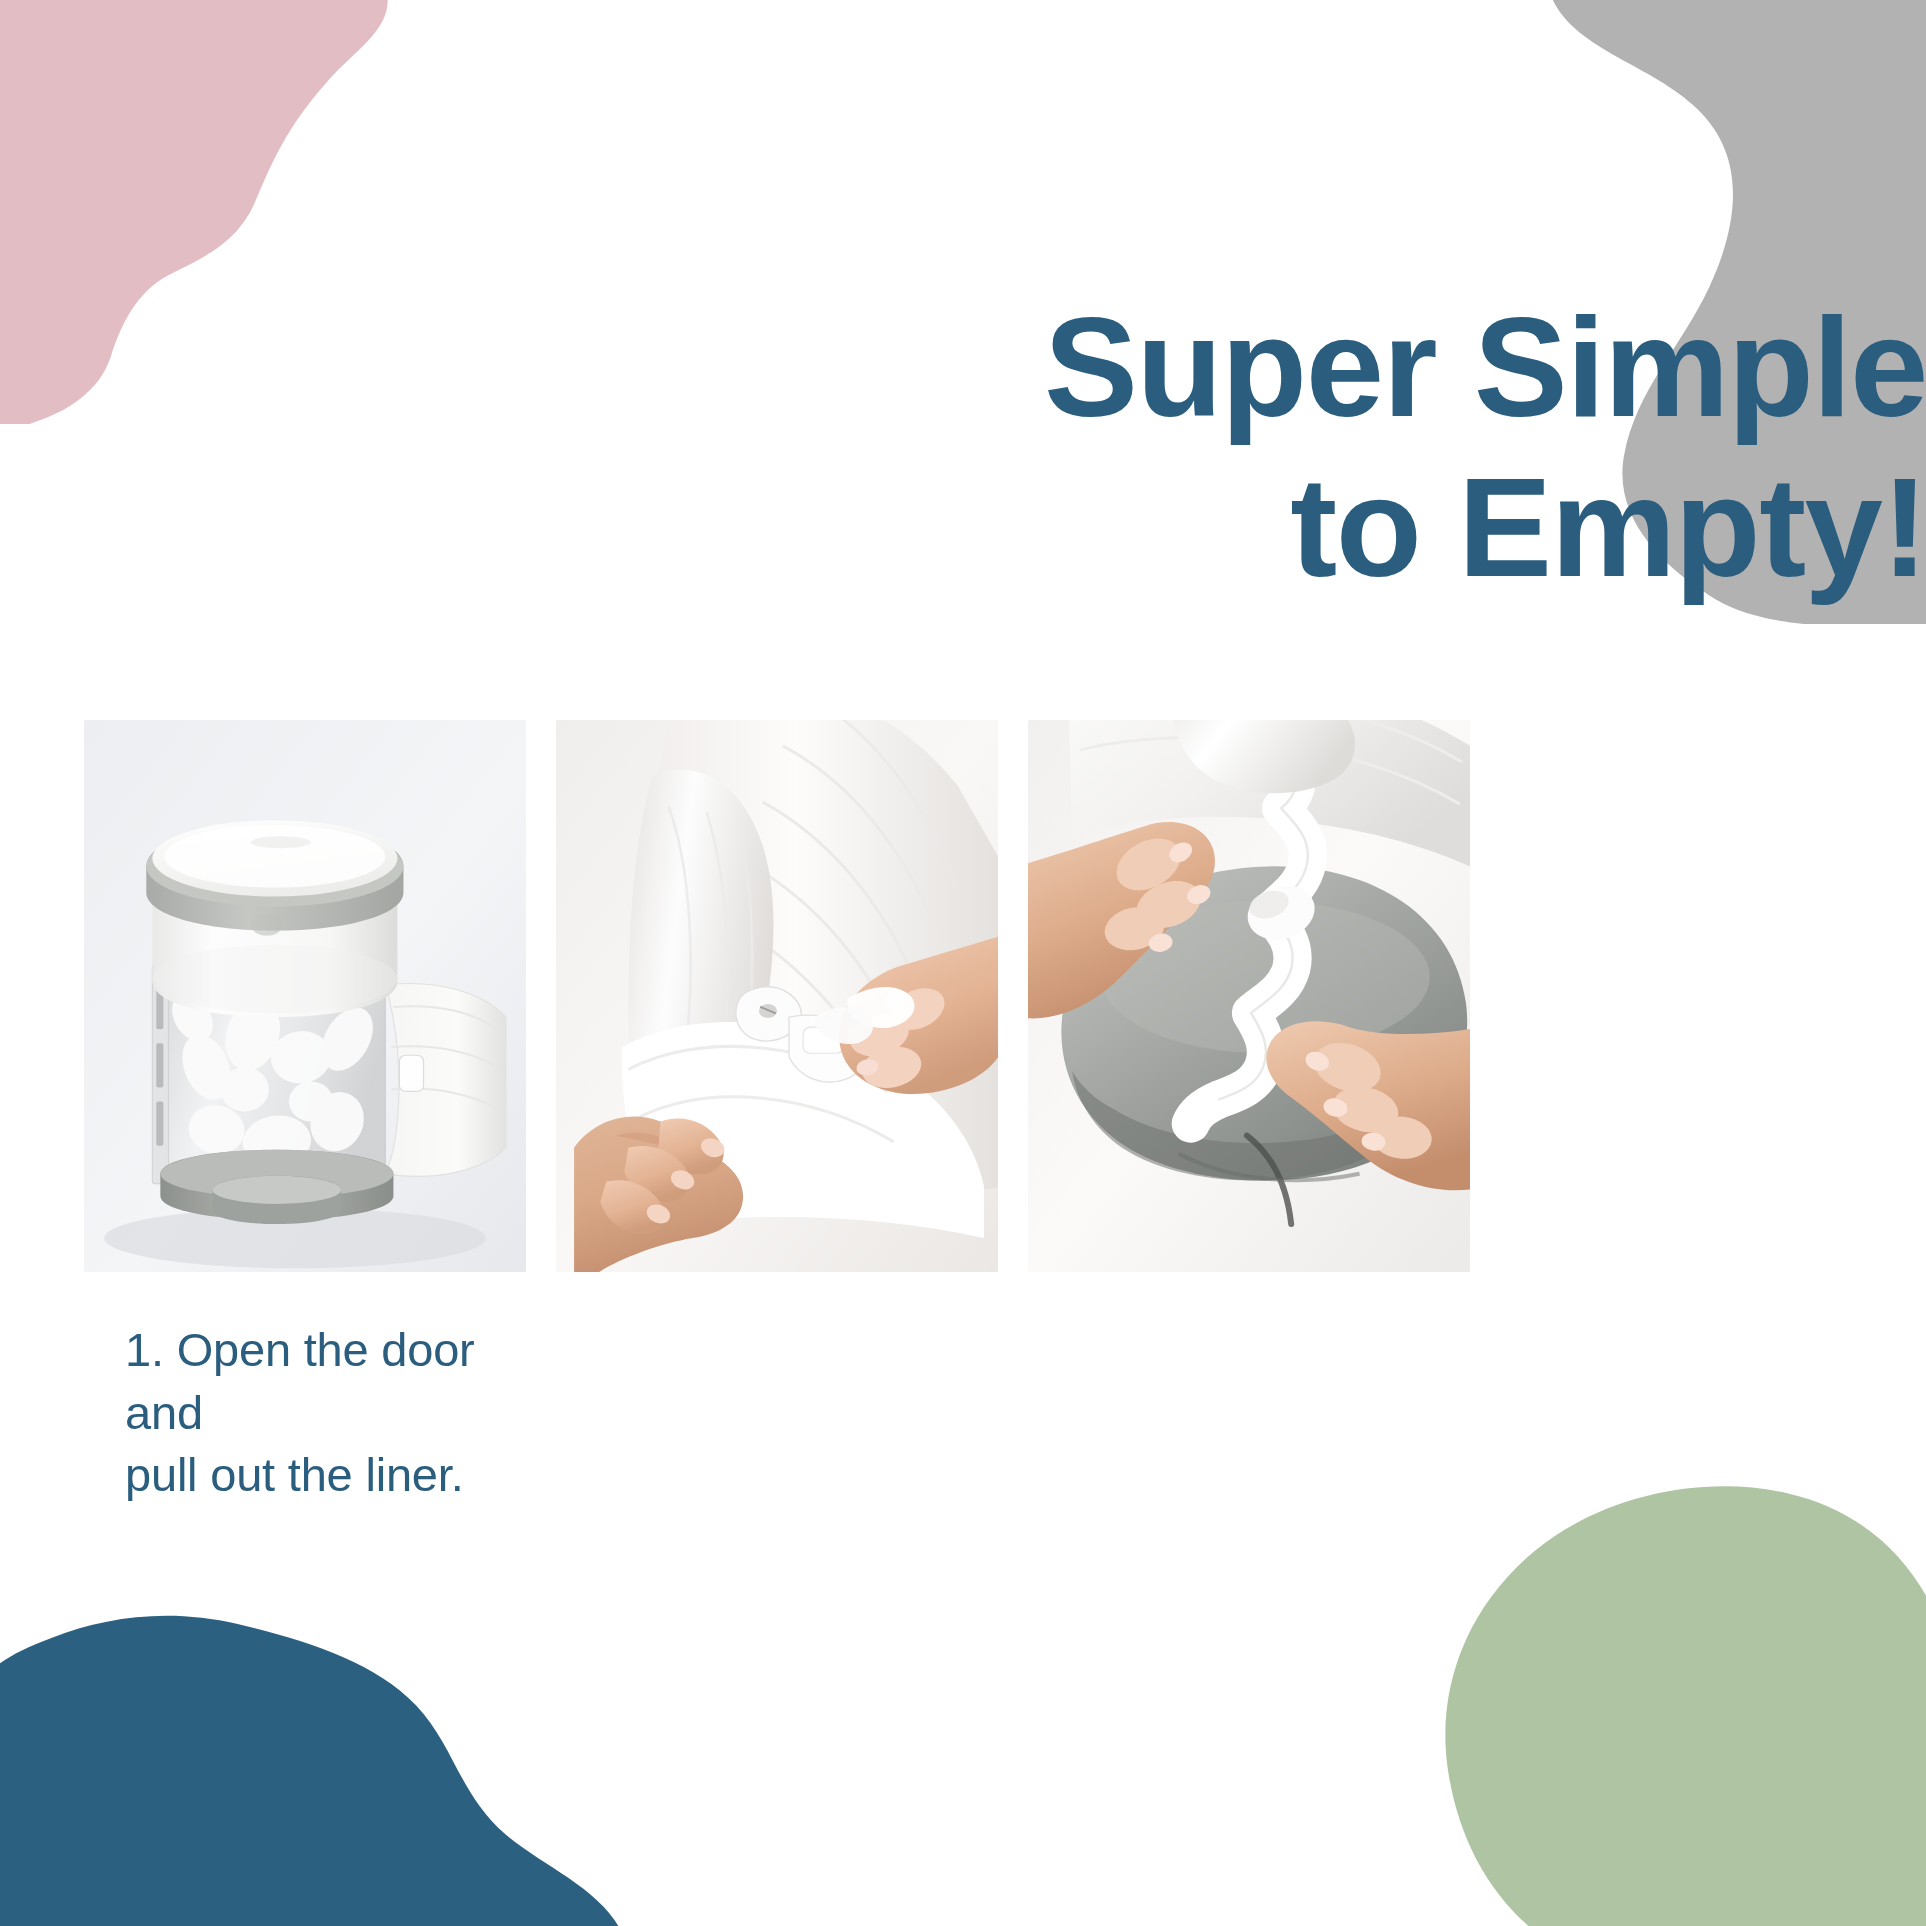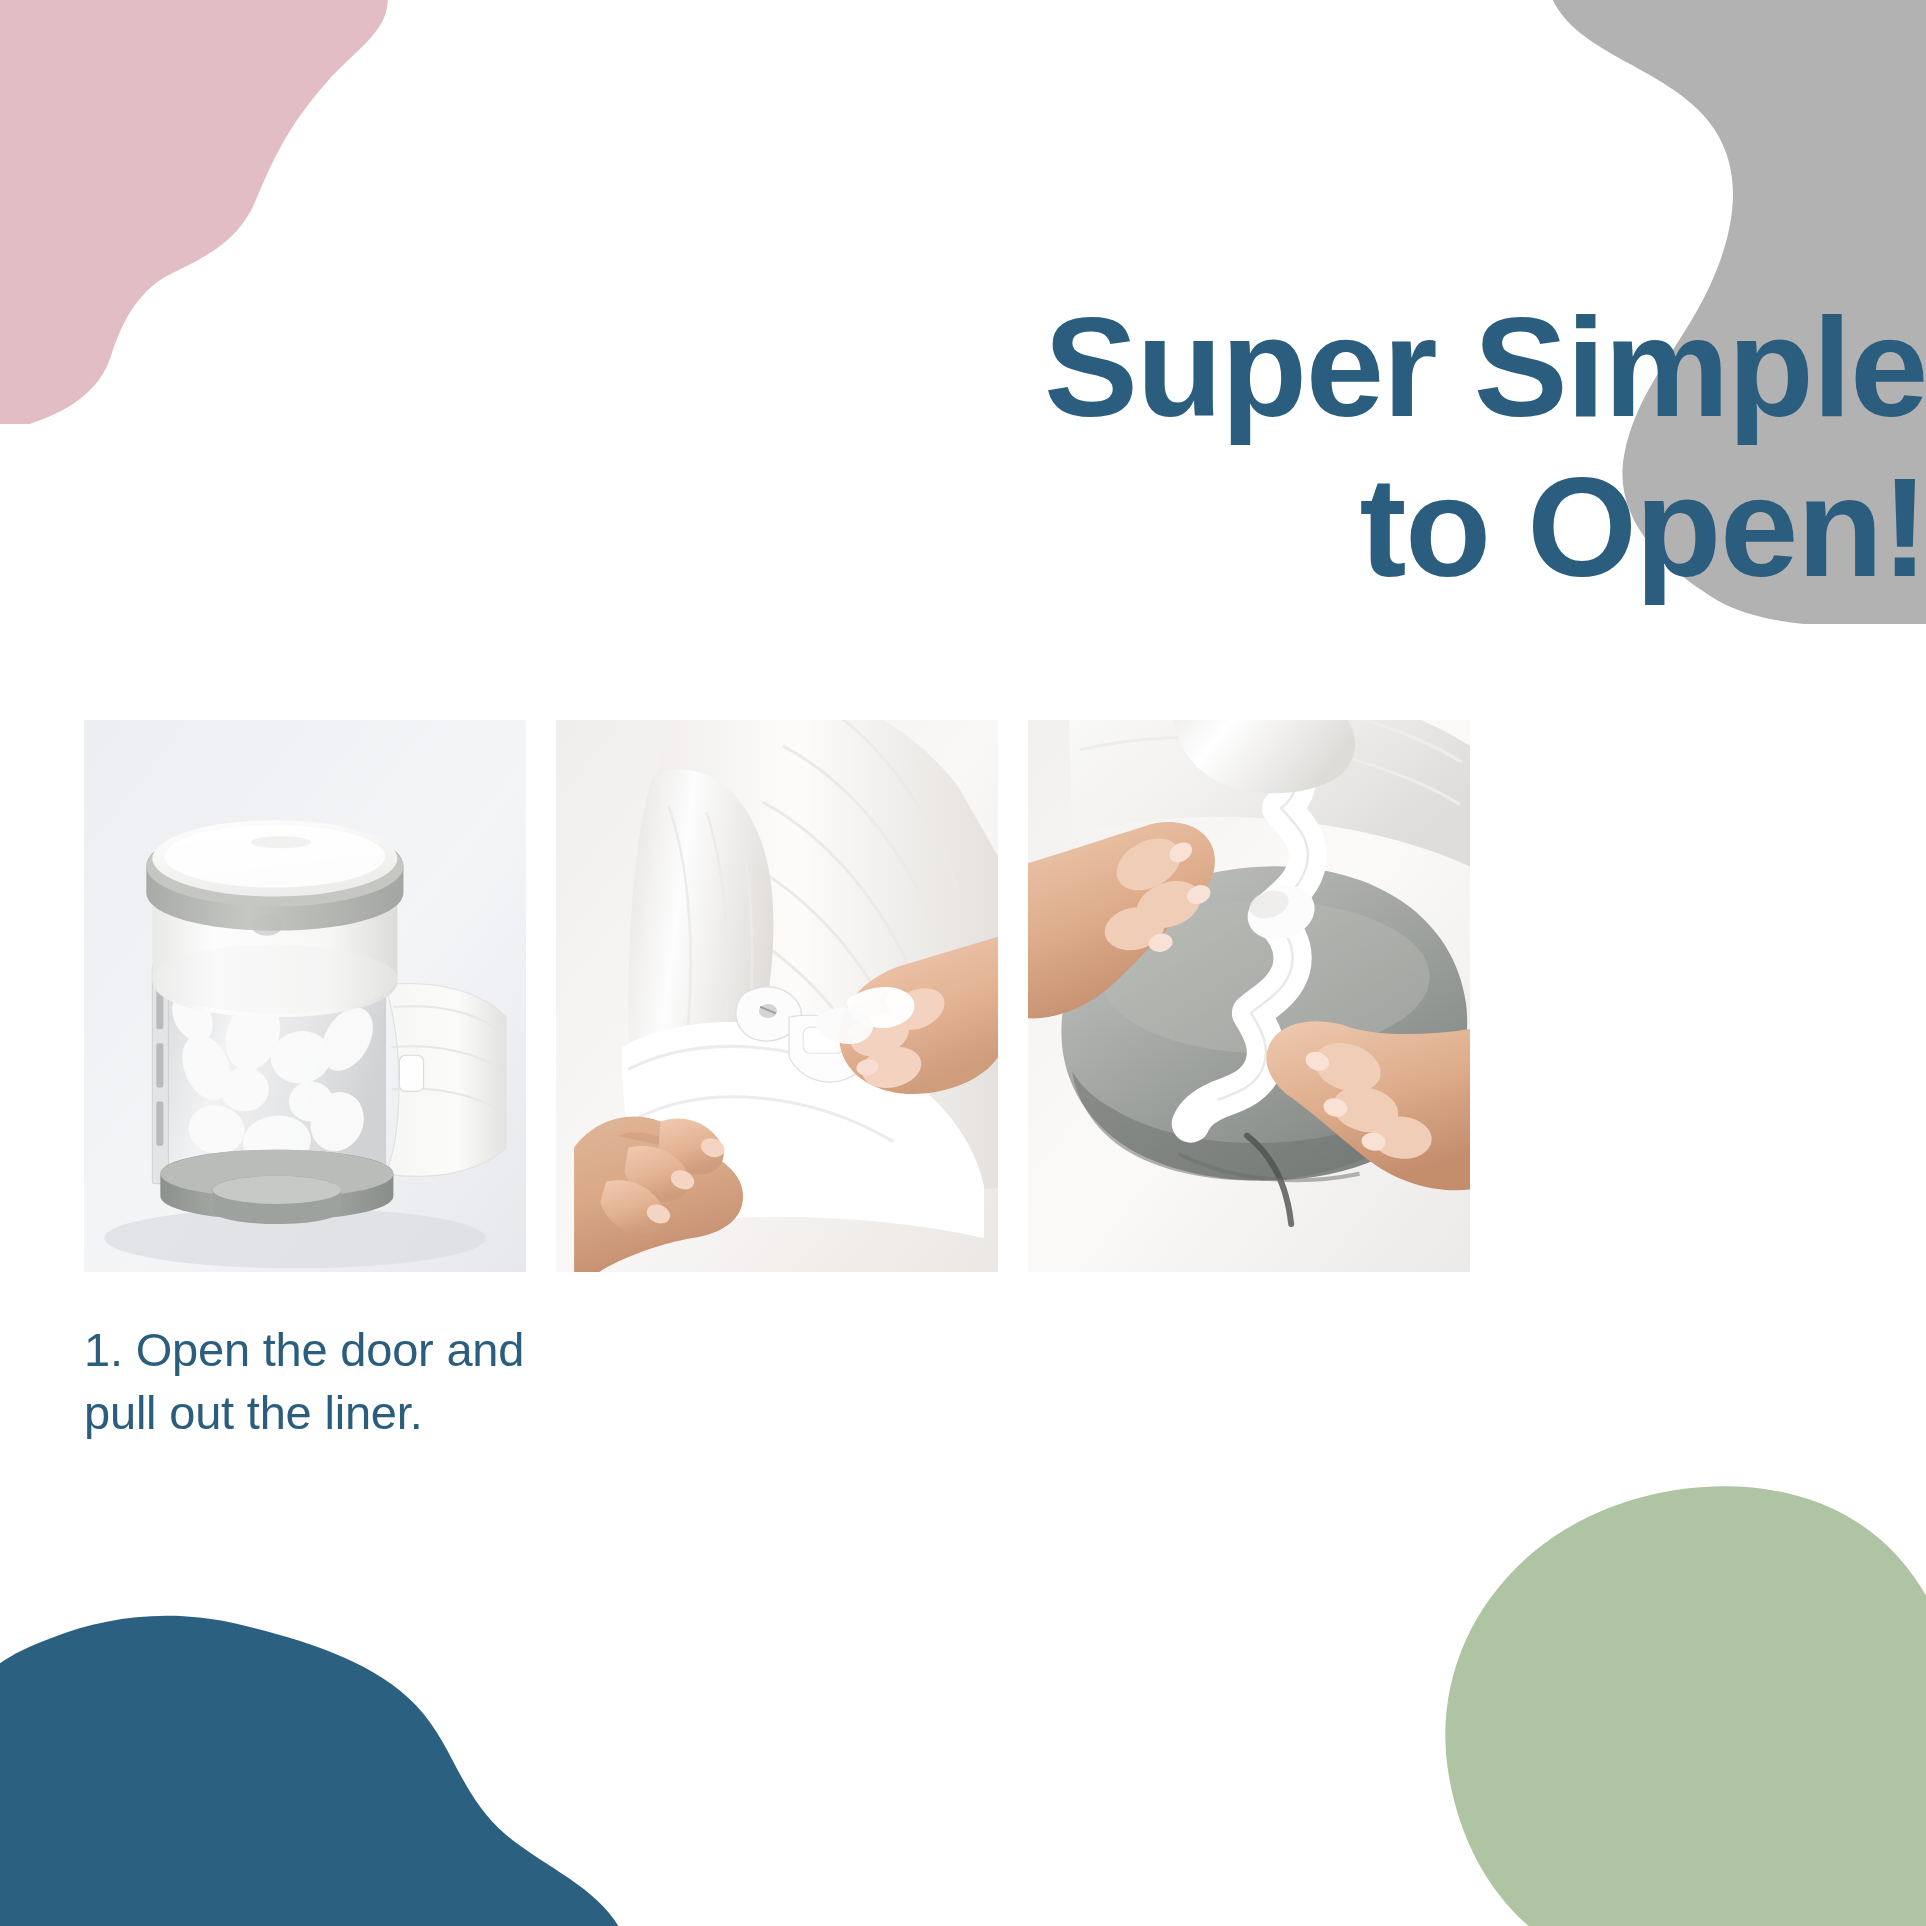--- a/index.html
+++ b/index.html
@@ -53,20 +53,21 @@
   }
   .photo svg{display:block;width:100%;height:100%;}
   .caption{
     margin-top:47px;
     color:#2b5e7e;
     font-size:47px;
     line-height:1.33;
     font-weight:400;
     letter-spacing:-0.2px;
     white-space:pre-line;
+    margin-left:41px;
   }
 </style>
 </head>
 <body>
 
 <div class="stage">
 
   <div class="blob" id="blob-tl">
     <svg width="416" height="436" viewBox="0 0 420 440" xmlns="http://www.w3.org/2000/svg">
       <path d="M0,0 L400,0 C410,40 370,60 340,95 C300,140 285,175 268,215 C250,258 215,272 180,290
@@ -90,21 +91,21 @@
 
   <div class="blob" id="blob-br">
     <svg width="515" height="495" viewBox="0 0 520 500" xmlns="http://www.w3.org/2000/svg">
       <path d="M520,500 L120,500 C72,462 40,404 30,334 C18,252 50,170 118,114
                C186,58 288,36 374,56 C444,72 492,116 520,172 Z" fill="#aec4a2"></path>
     </svg>
   </div>
 
   <h1 class="headline">
     <span class="ln">Super Simple</span>
-    <span class="ln">to Open!</span>
+    <span class="ln">to Empty!</span>
   </h1>
 
   <div class="steps">
 
     <div class="step">
       <div class="photo">
         <svg viewBox="0 0 440 558" preserveAspectRatio="xMidYMid slice" xmlns="http://www.w3.org/2000/svg">
           <defs>
             <linearGradient id="p1bg" x1="0" y1="0" x2="1" y2="1">
               <stop offset="0" stop-color="#eceef1"></stop>

